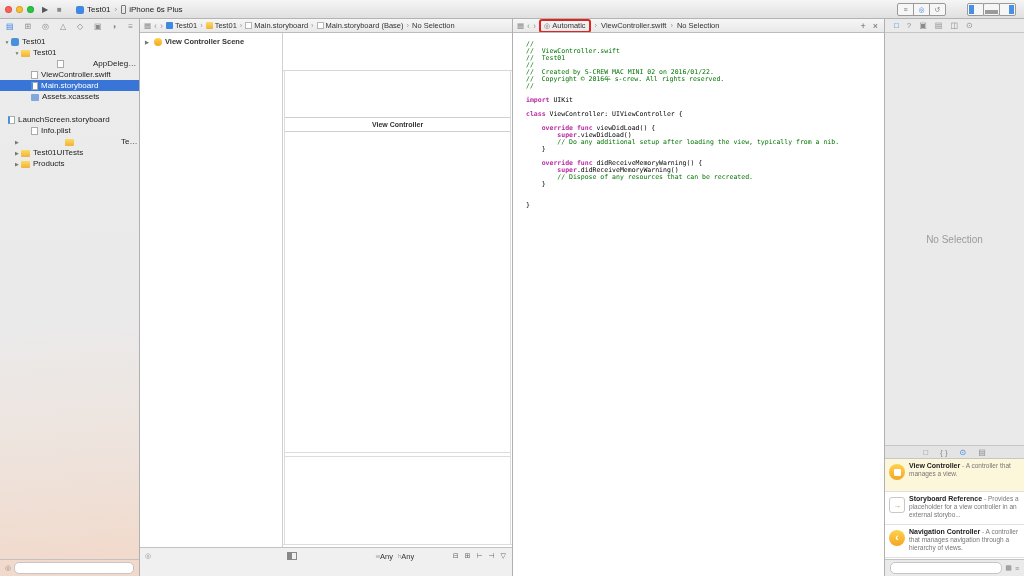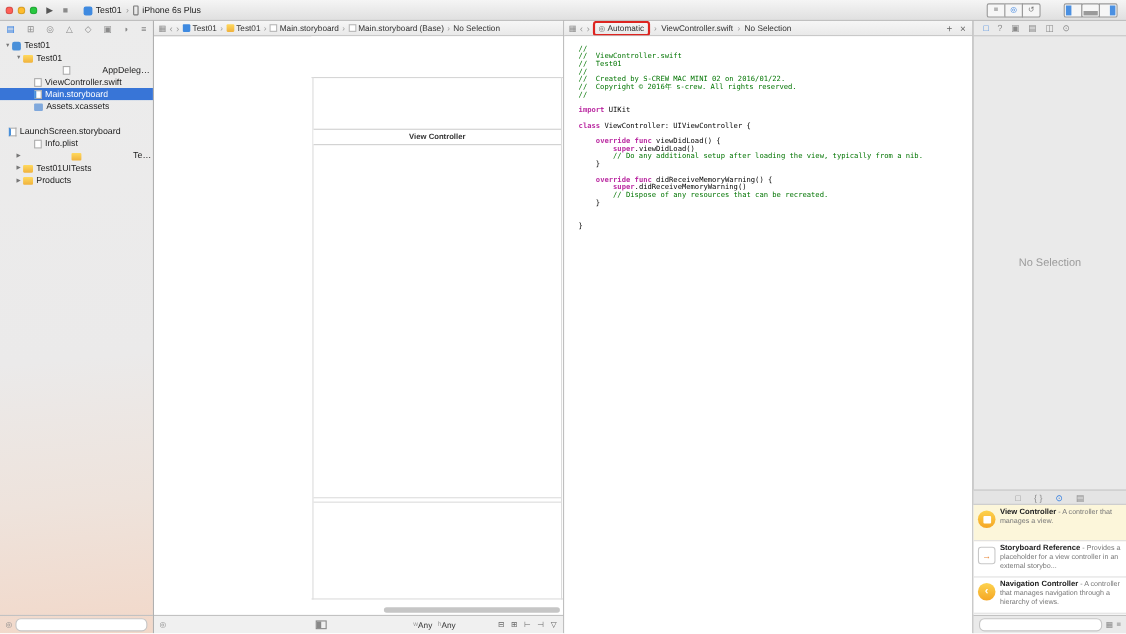--- a/index.html
+++ b/index.html
@@ -63,21 +63,21 @@
   .outline-header{display:flex;align-items:center;gap:3px;padding:4px 3px;font-size:7.5px;font-weight:bold;color:#333;}
   .scene-ic{width:8px;height:8px;border-radius:50%;background:linear-gradient(#fdd34f,#f5a623);flex:none;}
   .canvas{position:absolute;left:143px;top:14px;right:0;bottom:17px;background:#fff;overflow:hidden;}
   .vc-topline{position:absolute;top:37px;left:0;right:0;height:1px;background:#d6d6d6;}
   .vc-edge-l{position:absolute;left:1px;top:37px;width:1px;height:475px;background:#dcdcdc;}
   .vc-edge-r{position:absolute;right:1px;top:37px;width:1px;height:475px;background:#dcdcdc;}
   .vc-header{position:absolute;top:84px;left:2px;right:2px;height:13px;border-top:1px solid #cfcfcf;border-bottom:1px solid #cfcfcf;background:#fff;display:flex;align-items:center;justify-content:center;font-size:7px;font-weight:bold;color:#333;}
   .vc-band{position:absolute;top:419px;left:2px;right:2px;height:3px;border-top:1px solid #dcdcdc;border-bottom:1px solid #dcdcdc;}
   .vc-bottomline{position:absolute;top:511px;left:0;right:0;height:1px;background:#dcdcdc;}
   .hscroll{position:absolute;bottom:2px;left:66px;right:3px;height:5px;border-radius:2.5px;background:#c6c6c6;}
-  .mid-bottom{position:absolute;bottom:0;left:0;right:0;height:17px;background:#f0f0f0;border-top:1px solid #c2c2c2;box-sizing:border-box;}
+  .mid-bottom{position:absolute;bottom:0;left:0;right:0;height:29px;background:#f0f0f0;border-top:1px solid #c2c2c2;box-sizing:border-box;}
   .outline-filter{position:absolute;left:5px;top:4px;font-size:7px;color:#888;}
   .outline-toggle{position:absolute;left:147px;top:4px;width:10px;height:8px;border:1px solid #888;box-sizing:border-box;}
   .outline-toggle::before{content:"";position:absolute;left:0;top:0;bottom:0;width:4px;background:#888;}
   .traits{position:absolute;left:143px;right:0;top:0;height:16px;display:flex;align-items:center;justify-content:center;}
   .trait-k{font-size:6px;color:#999;}
   .trait-v{font-size:7.5px;color:#333;margin-right:5px;}
   .canvas-tools{position:absolute;right:6px;top:0;height:16px;display:flex;align-items:center;gap:6px;font-size:7px;color:#666;}
   
   .assist{position:absolute;left:512px;top:19px;width:372px;height:557px;border-left:1px solid #b0b0b0;box-sizing:border-box;}
   .red-box{display:inline-flex;align-items:center;gap:2px;border:2px solid #dd2420;border-radius:3px;padding:0 3px;height:10px;}
@@ -239,20 +239,27 @@
           <span class="crumb">
             <span class="bc-ic bc-storyboard"></span>
             <span>Main.storyboard (Base)</span>
           </span>
           <span class="crumb-sep">›</span>
           <span class="crumb">
             <span>No Selection</span>
           </span>
         </span>
     </div>
+    <div class="outline">
+      <div class="outline-header">
+        <span class="disc">▶</span>
+        <span class="scene-ic"></span>
+        <span>View Controller Scene</span>
+      </div>
+    </div>
     <div class="canvas">
       <div class="vc-topline"></div>
       <div class="vc-edge-l"></div>
       <div class="vc-edge-r"></div>
       <div class="vc-header">
           <span>View Controller</span>
         </div>
       <div class="vc-band"></div>
       <div class="vc-bottomline"></div>
       <div class="hscroll"></div>

